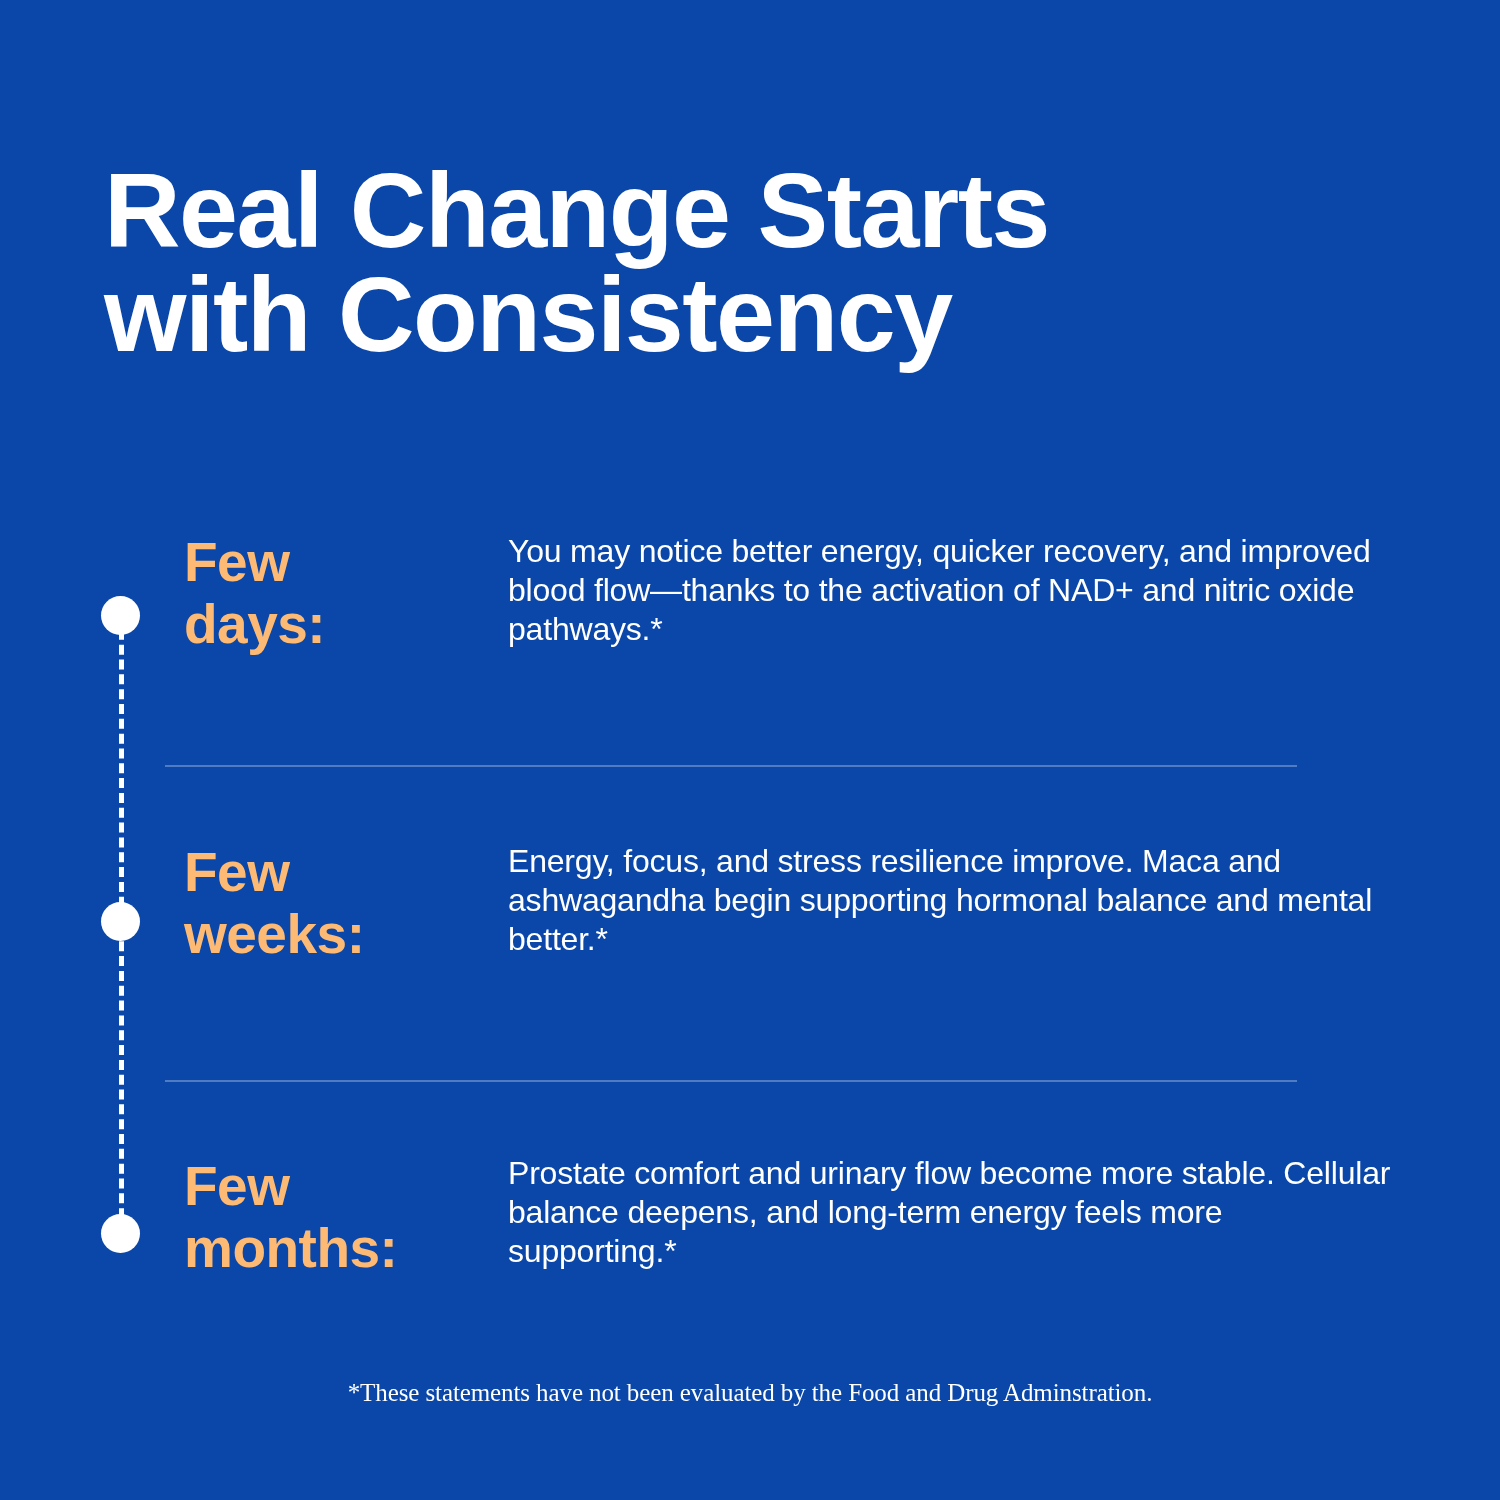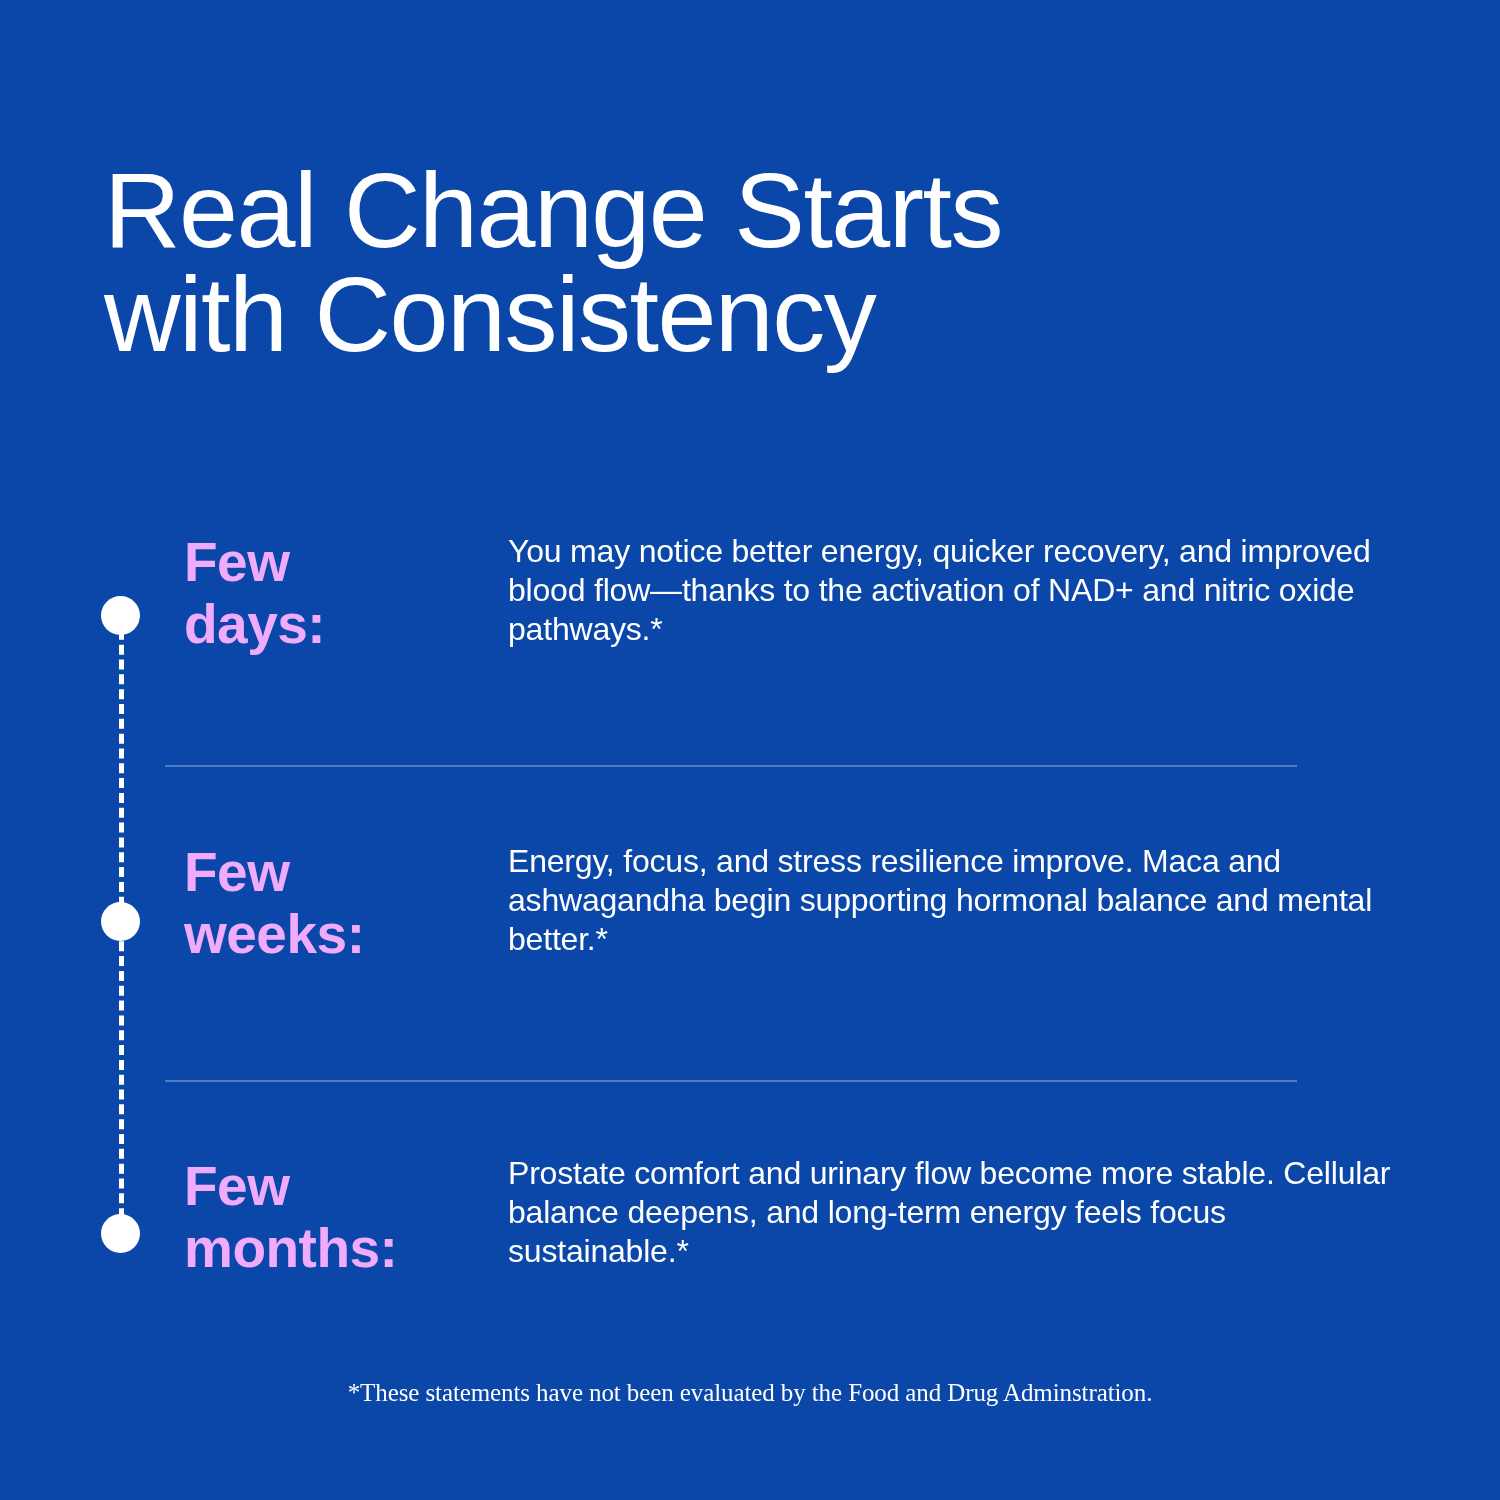--- a/index.html
+++ b/index.html
@@ -25,21 +25,21 @@
 
   
   .title {
     position: absolute;
     left: 104px;
     top: 88px;
     width: 1200px;
     color: #ffffff;
     font-size: 106px;
     line-height: 0.98;
-    font-weight: 400;
+    font-weight: 700;
     letter-spacing: -1.5px;
     white-space: pre-line;
   }
 
   
   .timeline {
     position: absolute;
     left: 0;
     top: 0;
     width: 1500px;
@@ -76,21 +76,21 @@
   }
   .row-1 { top: 528px; }
   .row-2 { top: 838px; }
   .row-3 { top: 1146px; }
 
   .row-label {
     position: absolute;
     left: 184px;
     top: 0;
     width: 300px;
-    color: #f0abfc;
+    color: #fdba74;
     font-size: 55px;
     font-weight: 700;
     line-height: 1.12;
     letter-spacing: -0.5px;
     white-space: pre-line;
   }
 
   .row-body {
     position: absolute;
     left: 508px;
@@ -164,21 +164,21 @@
       <div class="row-label">Few
 weeks:</div>
       <div class="row-body">Energy, focus, and stress resilience improve. Maca and ashwagandha begin supporting hormonal balance and mental better.*</div>
     </div>
 
     <div class="divider divider-2"></div>
 
     <div class="row row-3">
       <div class="row-label">Few
 months:</div>
-      <div class="row-body">Prostate comfort and urinary flow become more stable. Cellular balance deepens, and long-term energy feels focus sustainable.*</div>
+      <div class="row-body">Prostate comfort and urinary flow become more stable. Cellular balance deepens, and long-term energy feels more supporting.*</div>
     </div>
 
   </div>
 
   <div class="footnote">
     <div>*These statements have not been evaluated by the Food and Drug Adminstration.</div>
   </div>
 
 </div>
 

